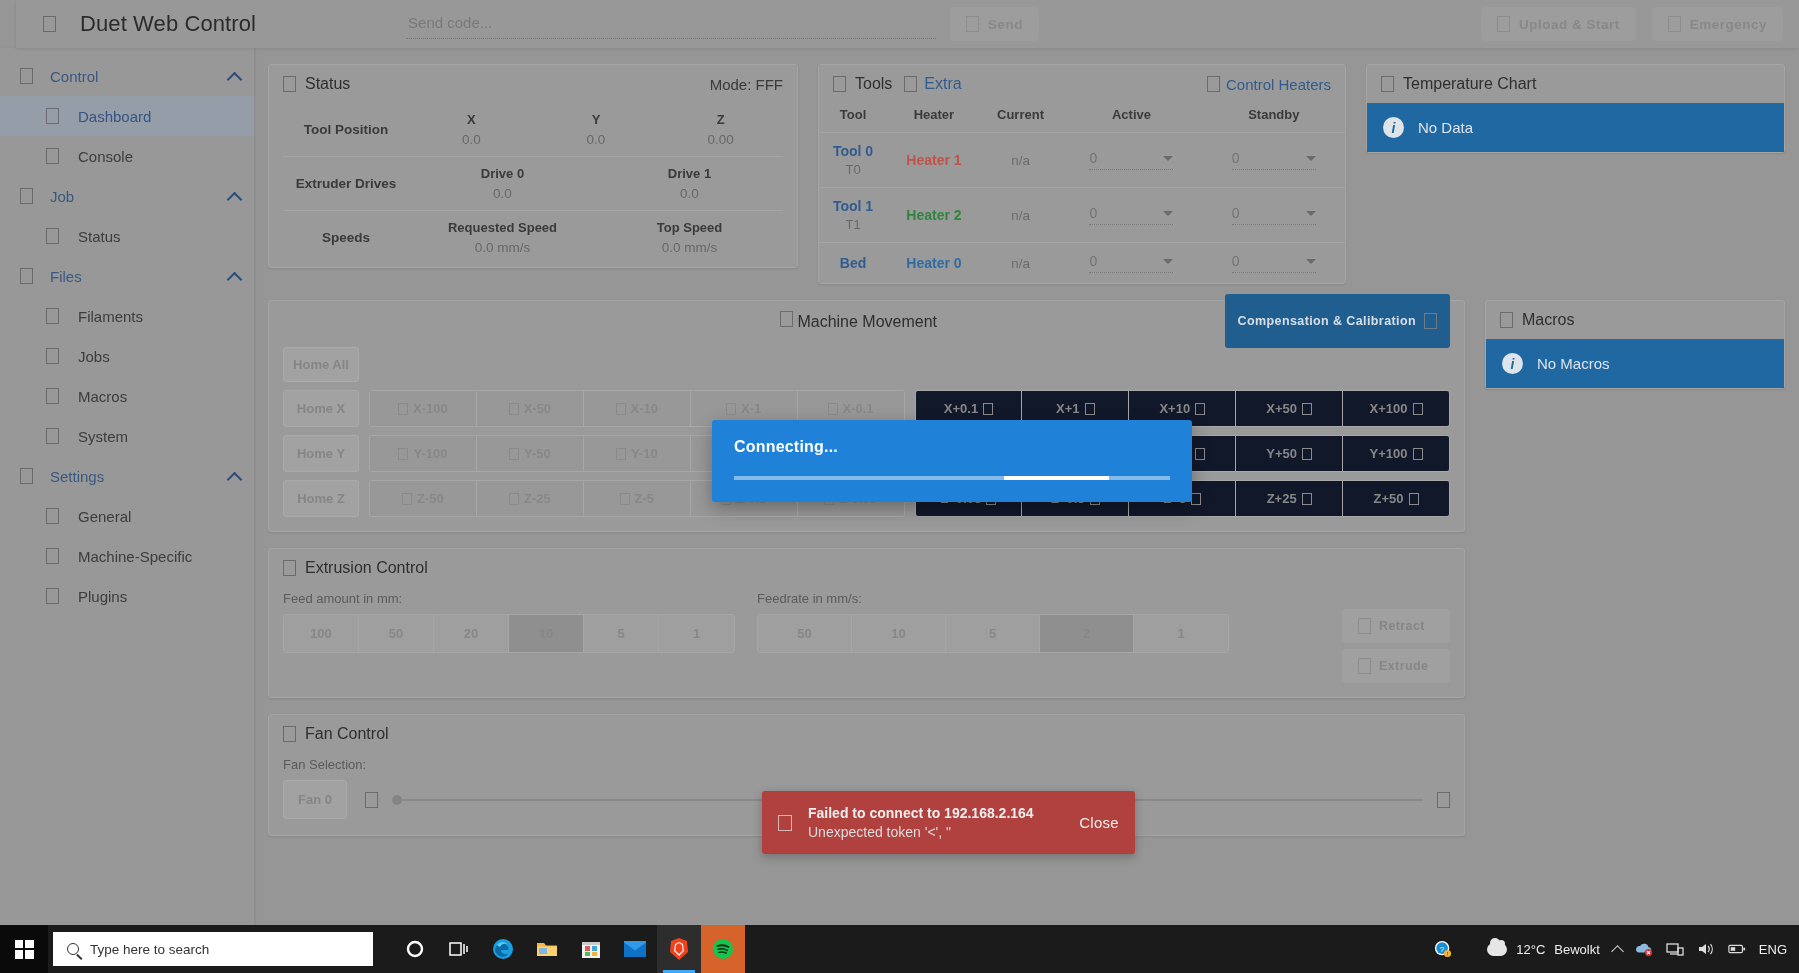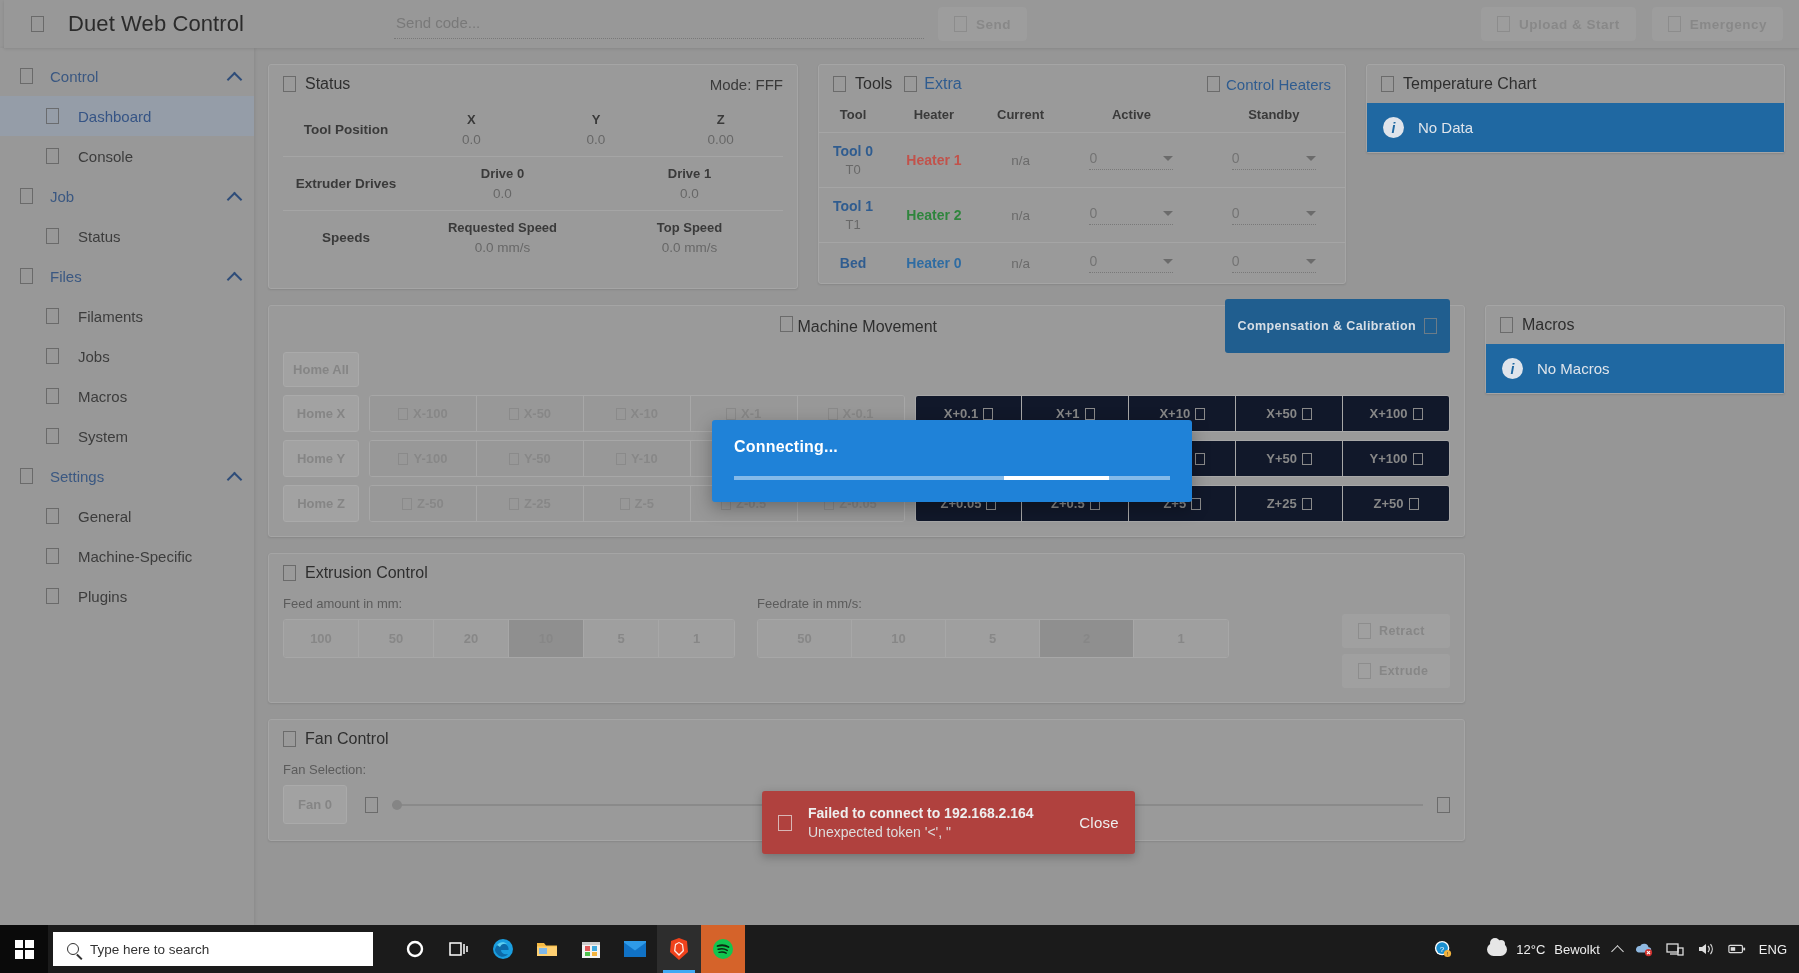--- a/index.html
+++ b/index.html
@@ -9,21 +9,21 @@
     background:#9b9b9b;
     position:relative;
     -webkit-font-smoothing:antialiased;
   }
 
   
   #app { position:absolute; inset:0 0 48px 0; background:#9b9b9b; }
 
   
   .appbar {
-    position:absolute; top:0; left:4px; right:0; height:48px;
+    position:absolute; top:0; left:16px; right:0; height:48px;
     background:#9d9d9d;
     display:flex; align-items:center;
     box-shadow:0 1px 3px rgba(0,0,0,.10);
     z-index:4;
   }
   .appbar-menu-btn { width:34px; height:34px; margin-left:16px; display:flex; align-items:center; justify-content:center; }
   .glyph-box { display:inline-block; width:13px; height:16px; border:1px solid #5e5e5e; opacity:.75; }
   .glyph-box.lite { border-color:#8b8b8b; }
   .app-title {
     font-size:22px; color:#2b2b2b; margin-left:14px; letter-spacing:.1px; white-space:nowrap;
@@ -367,21 +367,21 @@
     <div class="row-top">
 
       <div class="card status-card">
         <div class="card-head">
           <span class="glyph-box"></span>
           <span class="t">Status</span>
           <span class="right" style="font-size:15px;color:#3a3a3a;">
             <span>Mode: FFF</span>
           </span>
         </div>
-        <div style="padding:0 14px 24px;">
+        <div style="padding:0 14px 3px;">
           <div class="st-row">
             <div class="st-label">Tool Position</div>
             <div class="st-cells">
               <div class="st-cell">
                 <div class="h">X</div>
                 <div class="v">0.0</div>
               </div>
               <div class="st-cell">
                 <div class="h">Y</div>
                 <div class="v">0.0</div>

